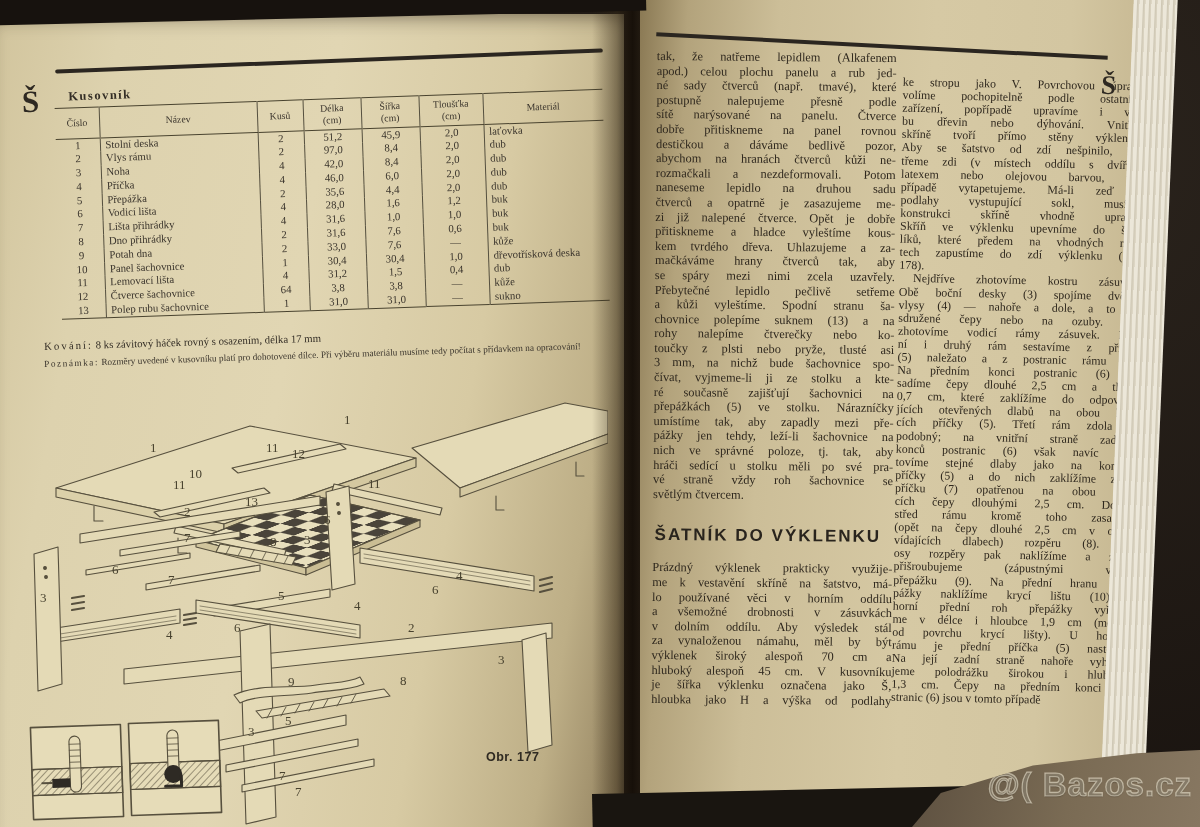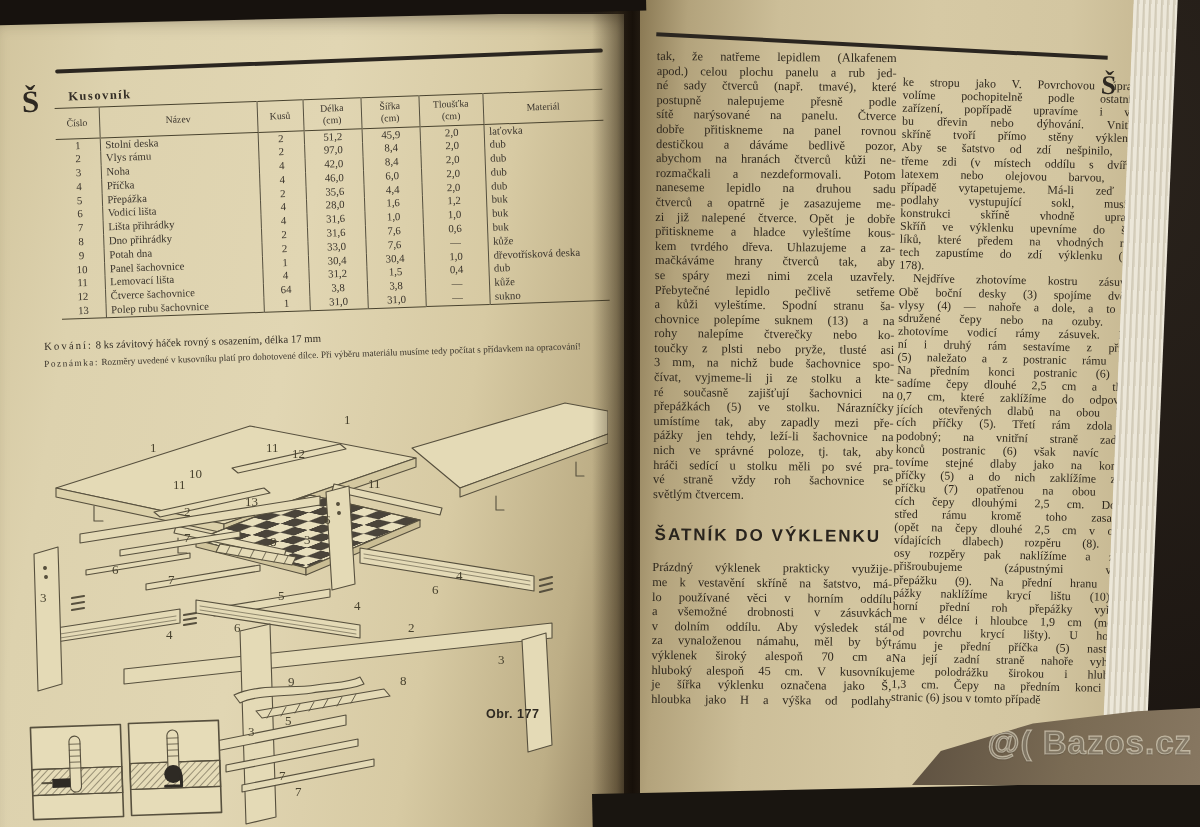--- a/index.html
+++ b/index.html
@@ -29,21 +29,21 @@
   .c0,.c2,.c3,.c4,.c5{text-align:center;}
   .c1,.c6{text-align:left;}
   .kovani{position:absolute;left:44px;top:326px;width:548px;font-size:10.8px;color:#332d25;
     transform:rotate(-1.7deg);transform-origin:left top;}
   .kv-label{letter-spacing:2px;}
   .poznamka{position:absolute;left:44px;top:344px;width:556px;font-size:9.3px;line-height:1.45;
     color:#3a342c;transform:rotate(-1.9deg);transform-origin:left top;}
   .pz-label{letter-spacing:1.5px;}
   .diagram{position:absolute;left:28px;top:378px;width:580px;height:442px;}
   .dlabel{font-family:"Liberation Serif",serif;font-size:13px;fill:#48422f;}
-  .obr-caption{position:absolute;left:486px;top:693px;font:bold 12.5px "Liberation Sans",sans-serif;
+  .obr-caption{position:absolute;left:486px;top:736px;font:bold 12.5px "Liberation Sans",sans-serif;
     color:#2f2a22;letter-spacing:.5px;}
   
   .gutter{position:absolute;left:592px;top:0;width:78px;height:827px;
     background:linear-gradient(90deg,rgba(30,22,12,0) 0%,rgba(52,40,22,.5) 32%,rgba(22,15,8,.85) 52%,rgba(70,56,34,.4) 74%,rgba(30,22,12,0) 100%);}
   
   .right-page{position:absolute;left:640px;top:0;width:498px;height:810px;
     background:linear-gradient(93deg,#8a7954 0%,#b3a37c 9%,#ccbe98 26%,#d6c9a4 55%,#d3c6a1 80%,#c3b48e 100%);}
   .rp-rule{position:absolute;left:16px;top:44px;width:452px;height:3.5px;background:#2b2620;
     transform:rotate(3deg);}
   .rp-letter{left:461px;top:70px;font-size:27px;transform:rotate(4deg);}
@@ -58,21 +58,21 @@
   .heading{margin:24px 0 15px 2px;font:bold 17px "Liberation Sans",sans-serif;
     letter-spacing:2px;color:#29241d;white-space:nowrap;}
   .lastline{display:flex;justify-content:space-between;}
   .pagenum{font-weight:bold;margin-left:8px;}
   
   .page-edge{position:absolute;left:1134px;top:-8px;width:44px;height:800px;
     background:repeating-linear-gradient(90deg,#ece7d9 0,#ece7d9 3px,#cfc8b5 4px,#ded7c5 6px);
     transform:rotate(2.4deg);transform-origin:top left;}
   .bottom-dark{position:absolute;left:592px;top:794px;width:620px;height:44px;background:#191510;
     transform:rotate(-1.2deg);transform-origin:left top;}
-  .corner-wedge{position:absolute;left:912px;top:704px;width:288px;height:81px;
+  .corner-wedge{position:absolute;left:912px;top:746px;width:288px;height:81px;
     background:linear-gradient(100deg,#5d5040 0%,#7a6b54 55%,#877761 100%);
     clip-path:polygon(0 100%,10% 58%,42% 24%,78% 9%,100% 5%,100% 100%);}
   .watermark{position:absolute;right:8px;top:20px;font:bold 33px "Liberation Sans",sans-serif;
     letter-spacing:1px;color:rgba(214,205,183,.38);
     -webkit-text-stroke:1.2px rgba(229,221,201,.6);
     text-shadow:0 1px 1px rgba(40,32,20,.5);}
 </style>
 </head>
 <body>
 

